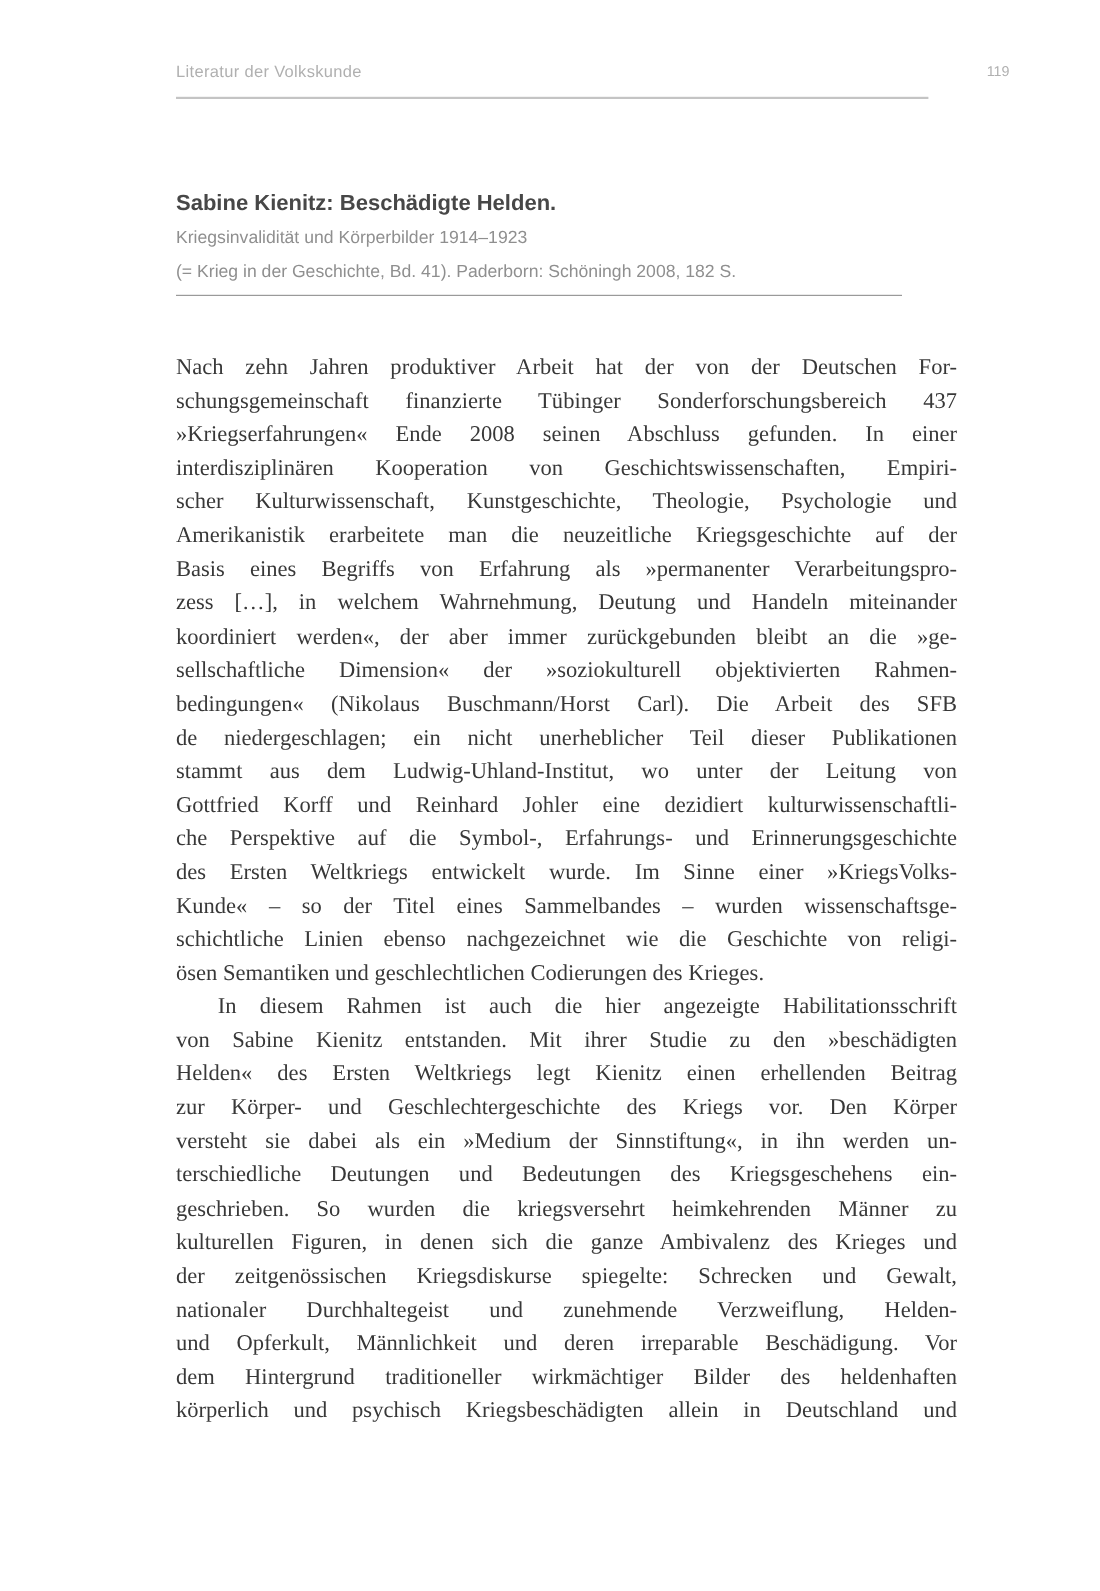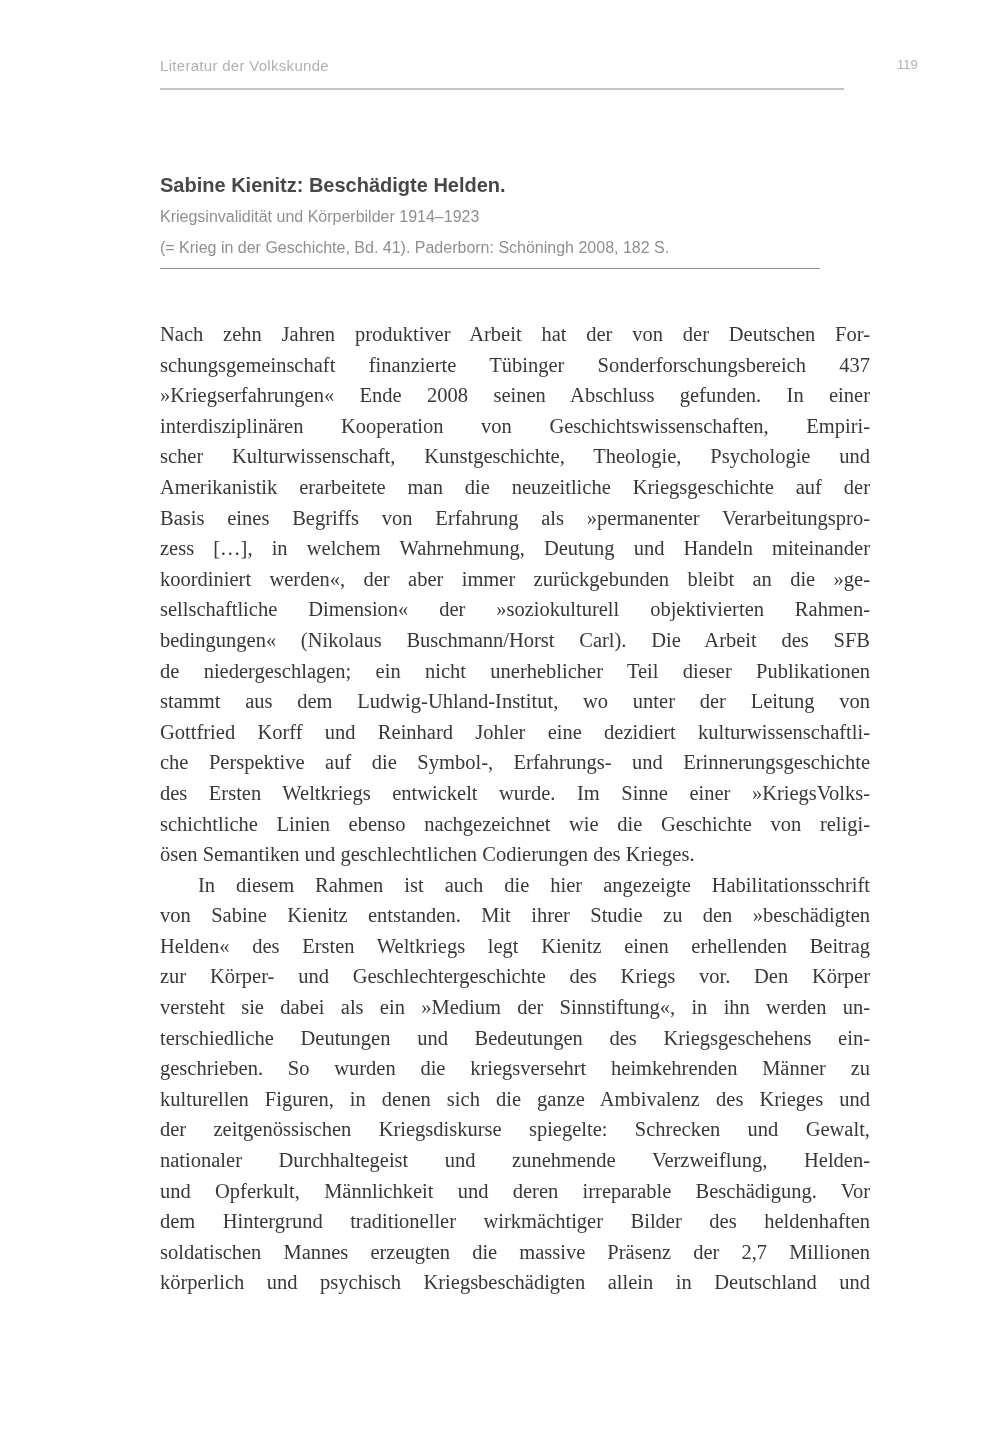--- a/index.html
+++ b/index.html
@@ -111,34 +111,34 @@
         <div class="line">Basis eines Begriffs von Erfahrung als »permanenter Verarbeitungspro-</div>
         <div class="line">zess […], in welchem Wahrnehmung, Deutung und Handeln miteinander</div>
         <div class="line">koordiniert werden«, der aber immer zurückgebunden bleibt an die »ge-</div>
         <div class="line">sellschaftliche Dimension« der »soziokulturell objektivierten Rahmen-</div>
         <div class="line">bedingungen« (Nikolaus Buschmann/Horst Carl). Die Arbeit des SFB</div>
         <div class="line">de niedergeschlagen; ein nicht unerheblicher Teil dieser Publikationen</div>
         <div class="line">stammt aus dem Ludwig-Uhland-Institut, wo unter der Leitung von</div>
         <div class="line">Gottfried Korff und Reinhard Johler eine dezidiert kulturwissenschaftli-</div>
         <div class="line">che Perspektive auf die Symbol-, Erfahrungs- und Erinnerungsgeschichte</div>
         <div class="line">des Ersten Weltkriegs entwickelt wurde. Im Sinne einer »KriegsVolks-</div>
+        <div class="line">Kunde« – so der Titel eines Sammelbandes – wurden wissenschaftsge-</div>
         <div class="line">schichtliche Linien ebenso nachgezeichnet wie die Geschichte von religi-</div>
         <div class="line flush">ösen Semantiken und geschlechtlichen Codierungen des Krieges.</div>
       </div>
       <div class="paragraph">
         <div class="line indent">In diesem Rahmen ist auch die hier angezeigte Habilitationsschrift</div>
         <div class="line">von Sabine Kienitz entstanden. Mit ihrer Studie zu den »beschädigten</div>
         <div class="line">Helden« des Ersten Weltkriegs legt Kienitz einen erhellenden Beitrag</div>
         <div class="line">zur Körper- und Geschlechtergeschichte des Kriegs vor. Den Körper</div>
         <div class="line">versteht sie dabei als ein »Medium der Sinnstiftung«, in ihn werden un-</div>
         <div class="line">terschiedliche Deutungen und Bedeutungen des Kriegsgeschehens ein-</div>
         <div class="line">geschrieben. So wurden die kriegsversehrt heimkehrenden Männer zu</div>
         <div class="line">kulturellen Figuren, in denen sich die ganze Ambivalenz des Krieges und</div>
         <div class="line">der zeitgenössischen Kriegsdiskurse spiegelte: Schrecken und Gewalt,</div>
         <div class="line">nationaler Durchhaltegeist und zunehmende Verzweiflung, Helden-</div>
         <div class="line">und Opferkult, Männlichkeit und deren irreparable Beschädigung. Vor</div>
         <div class="line">dem Hintergrund traditioneller wirkmächtiger Bilder des heldenhaften</div>
-        <div class="line">soldatischen Mannes erzeugten die massive Präsenz der 2,7 Millionen</div>
         <div class="line">körperlich und psychisch Kriegsbeschädigten allein in Deutschland und</div>
       </div>
     </main>
 
 </div>
 
 </body></html>

